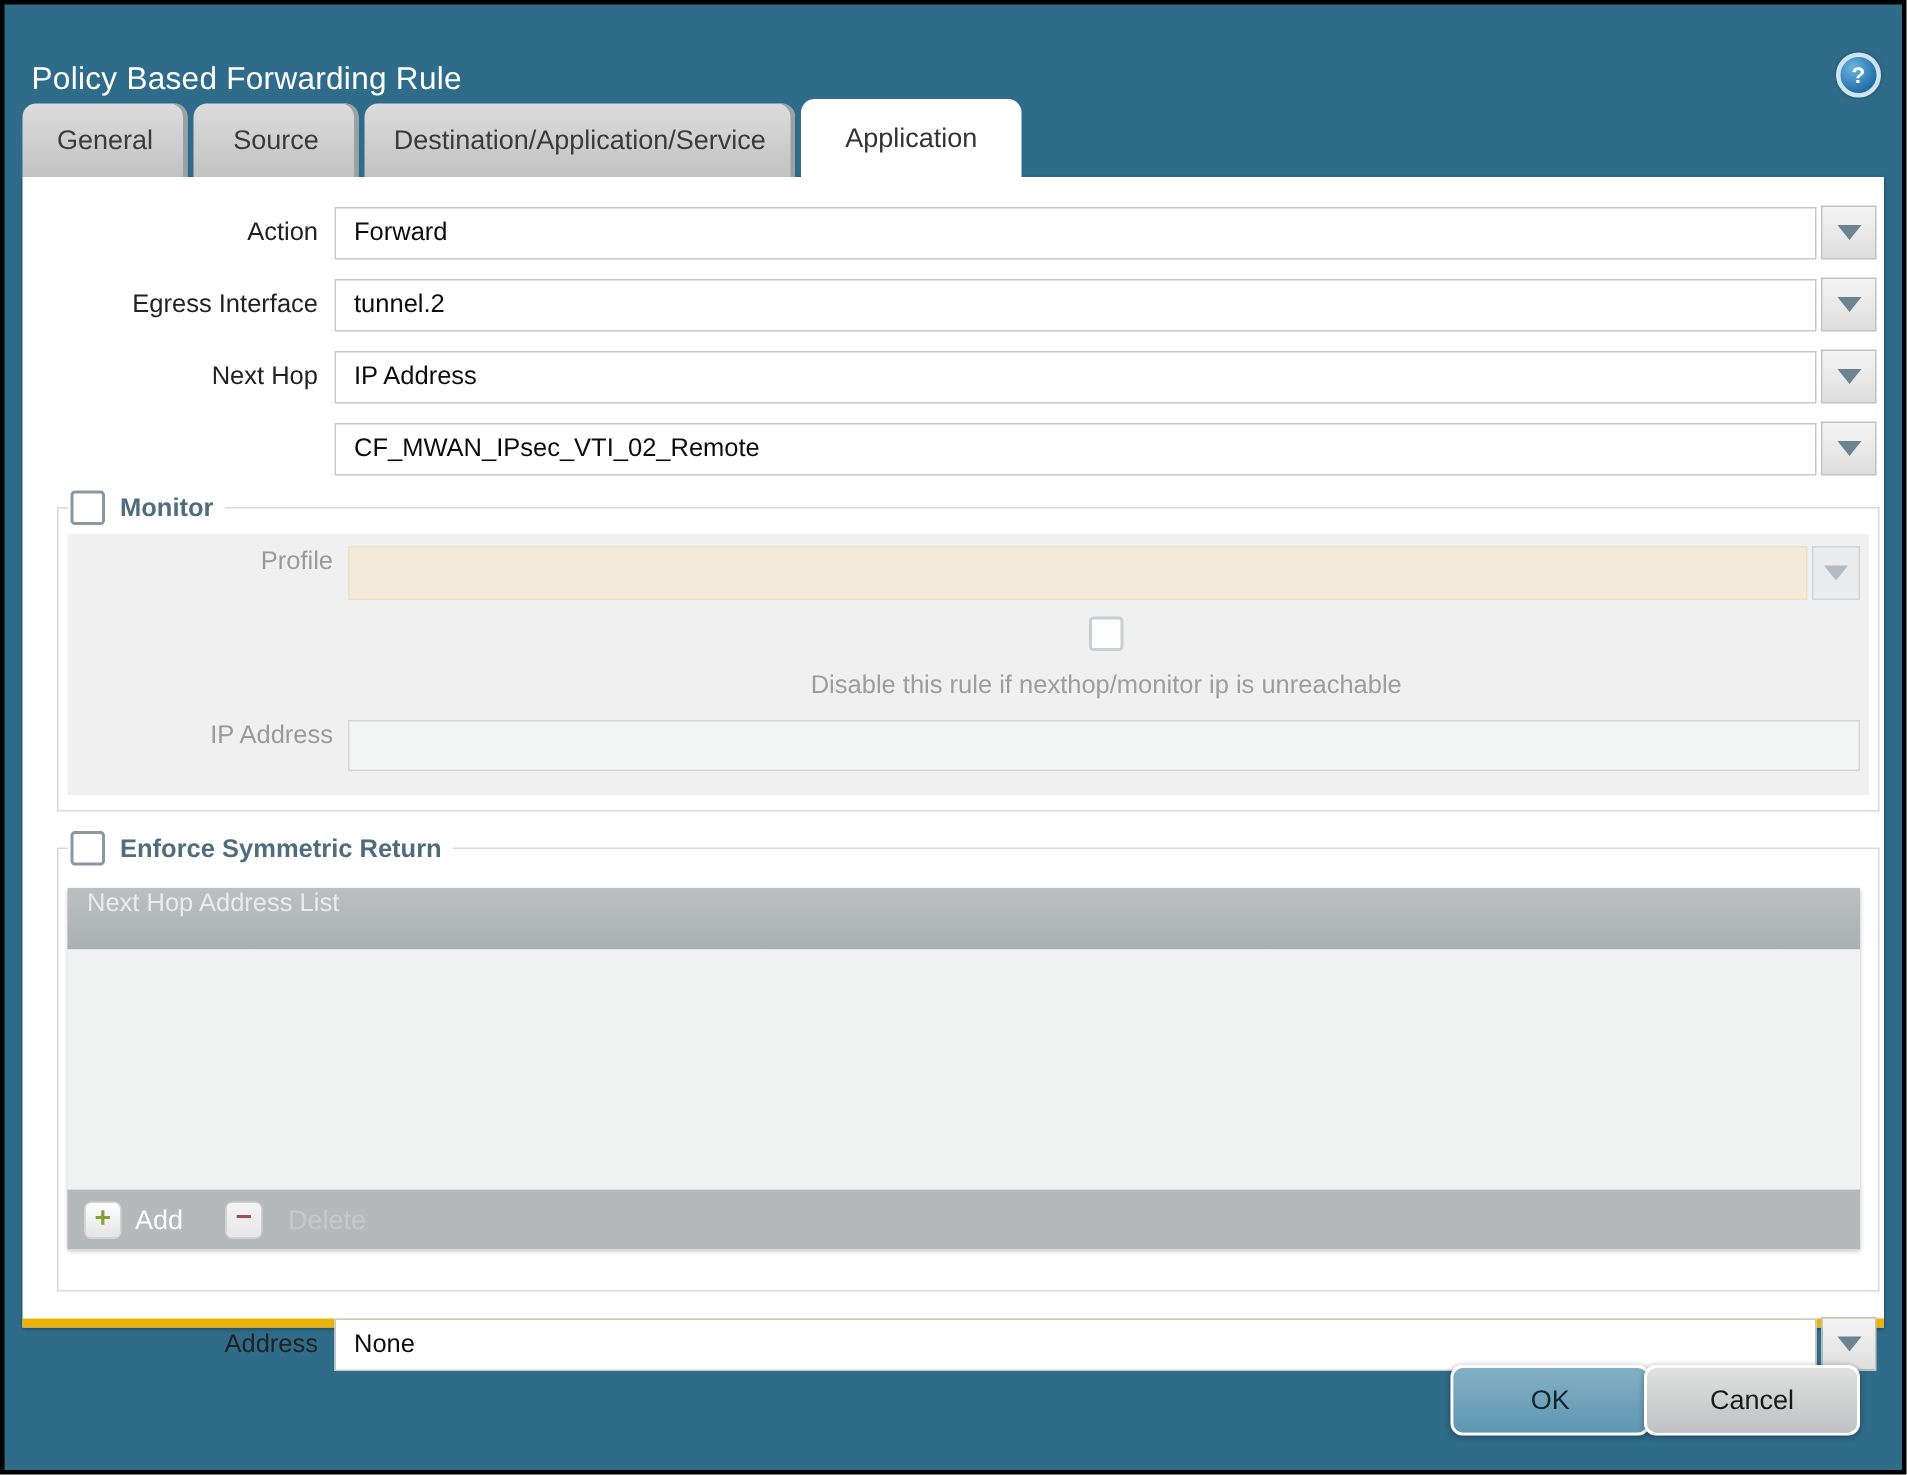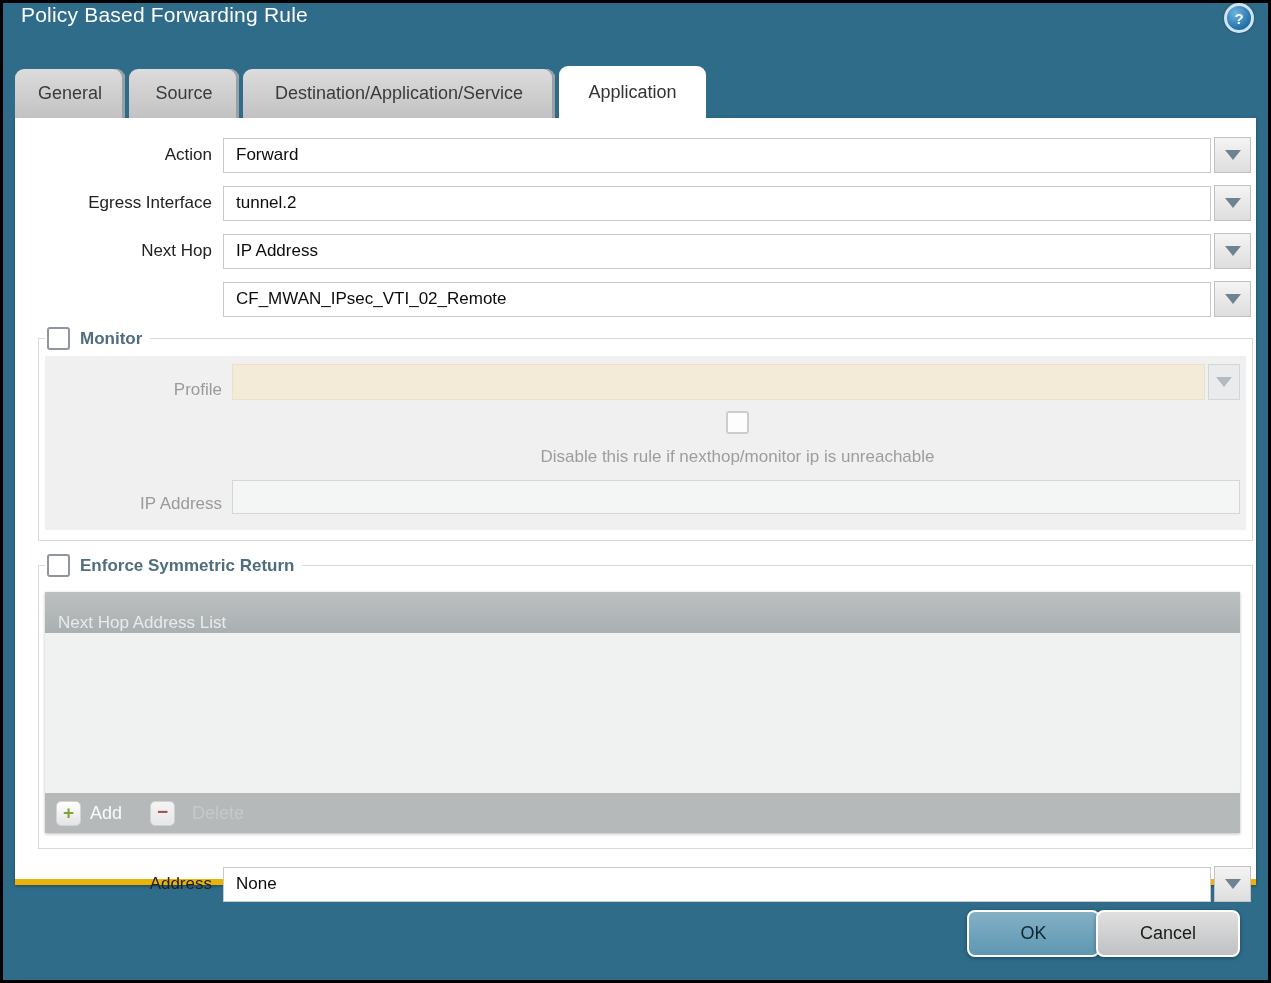--- a/index.html
+++ b/index.html
@@ -5,40 +5,40 @@
   html,body{margin:0;padding:0;}
   body{
     width:1271px;height:983px;position:relative;overflow:hidden;
     background:#000;
     font-family:"Liberation Sans", sans-serif;
     -webkit-font-smoothing:antialiased;
   }
   .frame{position:absolute;inset:3px;background:#2f6c8a;}
 
   
-  .titlebar{display:flex;align-items:flex-start;height:62px;padding:0 14px 0 18px;}
+  .titlebar{display:flex;align-items:flex-end;height:62px;padding:0 14px 0 18px;}
   .dlg-title{flex:1;color:#fff;font-size:21px;font-weight:400;letter-spacing:.2px;}
   .help-icon{
     width:24px;height:24px;border-radius:50%;
     background:radial-gradient(circle at 35% 30%, #6db4e0, #1e6ba4 75%);
     border:3px solid #cfe4f2;color:#fff;font-weight:bold;font-size:15px;
     display:flex;align-items:center;justify-content:center;cursor:pointer;
     box-shadow:0 0 3px rgba(0,0,0,.3);
   }
 
   
   .tabs{position:absolute;top:63px;left:12px;display:flex;gap:4px;align-items:flex-end;z-index:2;}
   .tab{
     height:49px;display:flex;align-items:center;justify-content:center;
     background:linear-gradient(#dcdcdc,#c2c2c2);
     border-radius:9px 9px 0 0;color:#3b3b3b;font-size:18px;cursor:pointer;
     box-shadow:inset -3px 0 0 #9aa0a3;
   }
   .tab-general{width:110px}.tab-source{width:110px}
-  .tab-dest{width:312px}.tab-forwarding{width:147px}
+  .tab-dest{width:287px}.tab-forwarding{width:147px}
   .tab.active{height:52px;background:#fff;box-shadow:none;color:#333;}
 
   
   .content{
     position:absolute;top:115px;left:12px;width:1241px;height:767px;
     background:#fff;border-bottom:6px solid #eab308;box-sizing:border-box;
     box-shadow:0 1px 3px rgba(0,0,0,.35);
   }
 
   .row{display:flex;align-items:center;margin:12px 5px 0 0;}
@@ -58,32 +58,32 @@
   .ddbtn.disabled .tri{border-top-color:#b3bbc1;}
 
   
   fieldset{border:1px solid #d9d9d9;margin:10px 3px 0 23px;padding:0 6px 10px 6px;}
   legend{display:flex;align-items:center;gap:10px;font-size:17px;font-weight:bold;color:#4f6d7e;padding:0 8px 0 2px;}
   .cb{flex:none;width:19px;height:19px;border:2px solid #8f96a0;border-radius:3px;background:#fff;cursor:pointer;}
   .cb.disabled{border-color:#c9ced1;background:#fdfdfd;cursor:default;}
 
   
   .monitor-panel{background:#f0f0f0;margin-top:6px;padding:8px 6px 16px 0;}
-  .mrow{display:flex;align-items:flex-end;margin-top:0;}
+  .mrow{display:flex;align-items:flex-start;margin-top:0;}
   .mlbl{flex:none;width:177px;text-align:right;padding-right:10px;font-size:17px;color:#9a9a9a;}
   .field-beige{flex:1;height:36px;background:#f3ead7;border:1px solid #ebe1cb;box-sizing:border-box;}
   .disable-row{display:flex;align-items:center;gap:13px;margin:11px 0 0 190px;flex-direction:column;}
   .disable-text{color:#9d9d9d;font-size:17px;}
   .iprow{margin-top:13px;}
   .field-disabled{flex:1;height:34px;background:#f4f5f5;border:1px solid #d6d6d6;box-sizing:border-box;margin-right:0;}
 
   
-  fieldset.sym{margin-top:13px;padding-bottom:15px;}
+  fieldset.sym{margin-top:13px;padding-bottom:27px;}
   .nh-table{margin:15px 6px 0 0;box-shadow:0 1px 3px rgba(0,0,0,.25);}
-  .thead{height:41px;background:linear-gradient(#bcc0c1,#aaafb1);display:flex;align-items:flex-end;
+  .thead{height:41px;background:linear-gradient(#bcc0c1,#aaafb1);display:flex;align-items:flex-start;
          padding-left:13px;color:#e9ebeb;font-size:17px;}
   .tbody{height:160px;background:#f0f1f1;}
   .tfoot{height:40px;background:#b5b9ba;display:flex;align-items:center;padding-left:11px;gap:9px;}
   .iconbtn{
     width:23px;height:23px;border-radius:5px;border:1px solid #d4d4d4;
     background:linear-gradient(#ffffff,#e4e4e4);
     display:flex;align-items:center;justify-content:center;cursor:pointer;
     font-weight:bold;font-size:19px;line-height:1;
   }
   .plus-glyph{color:#7fa338;margin-top:-2px;}

